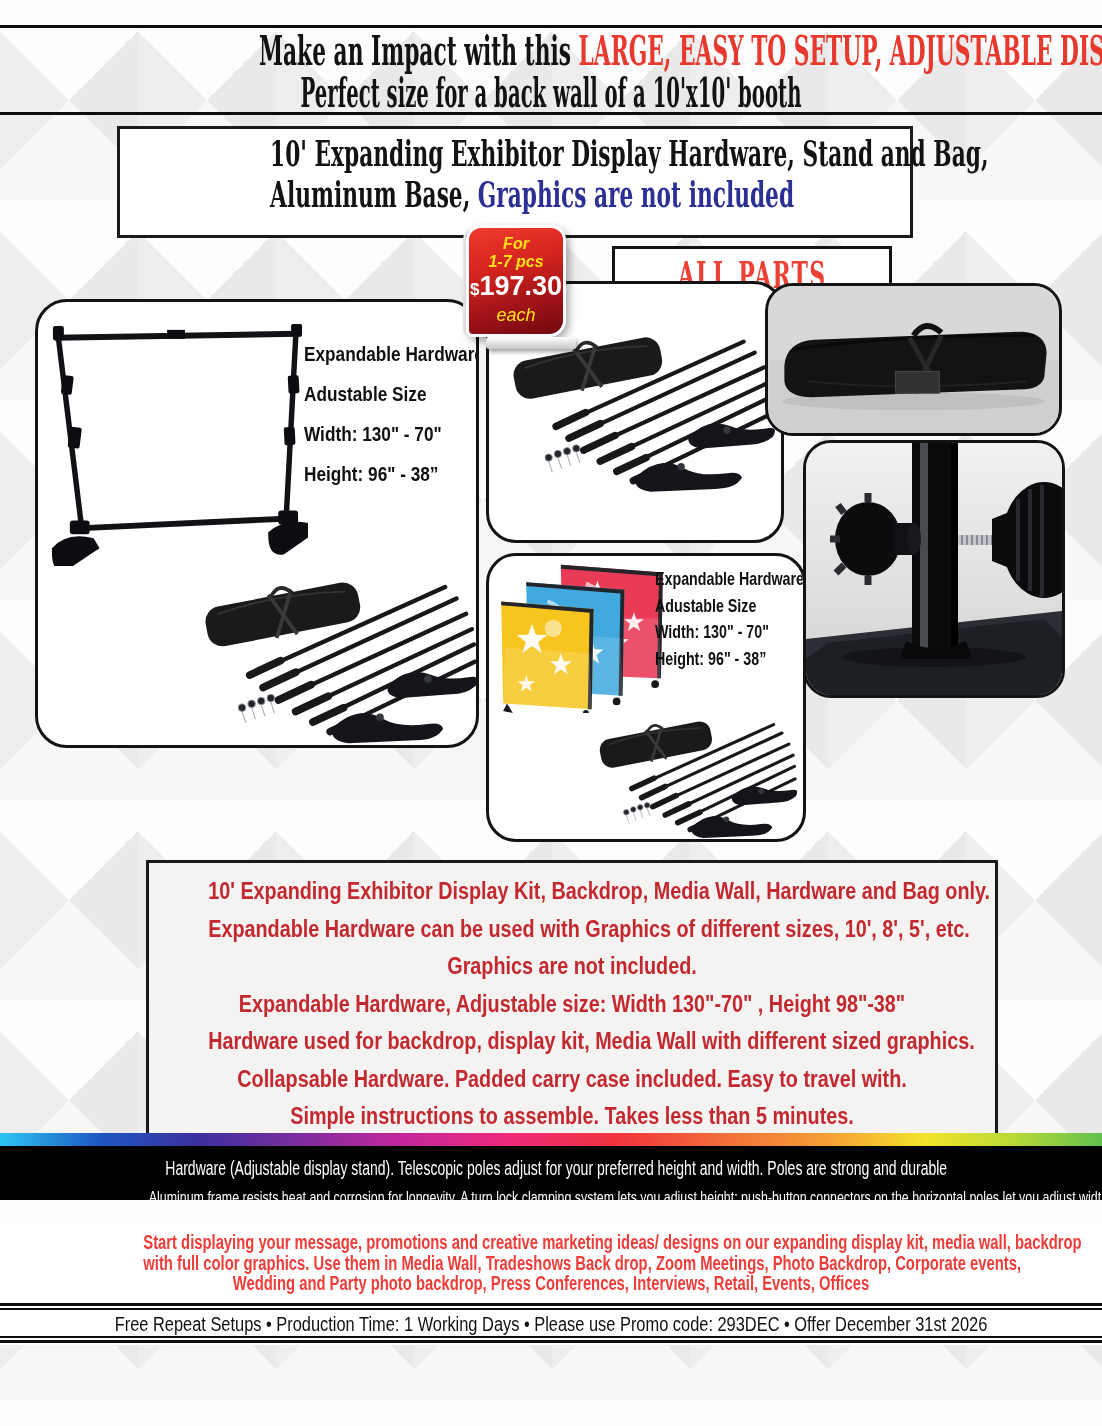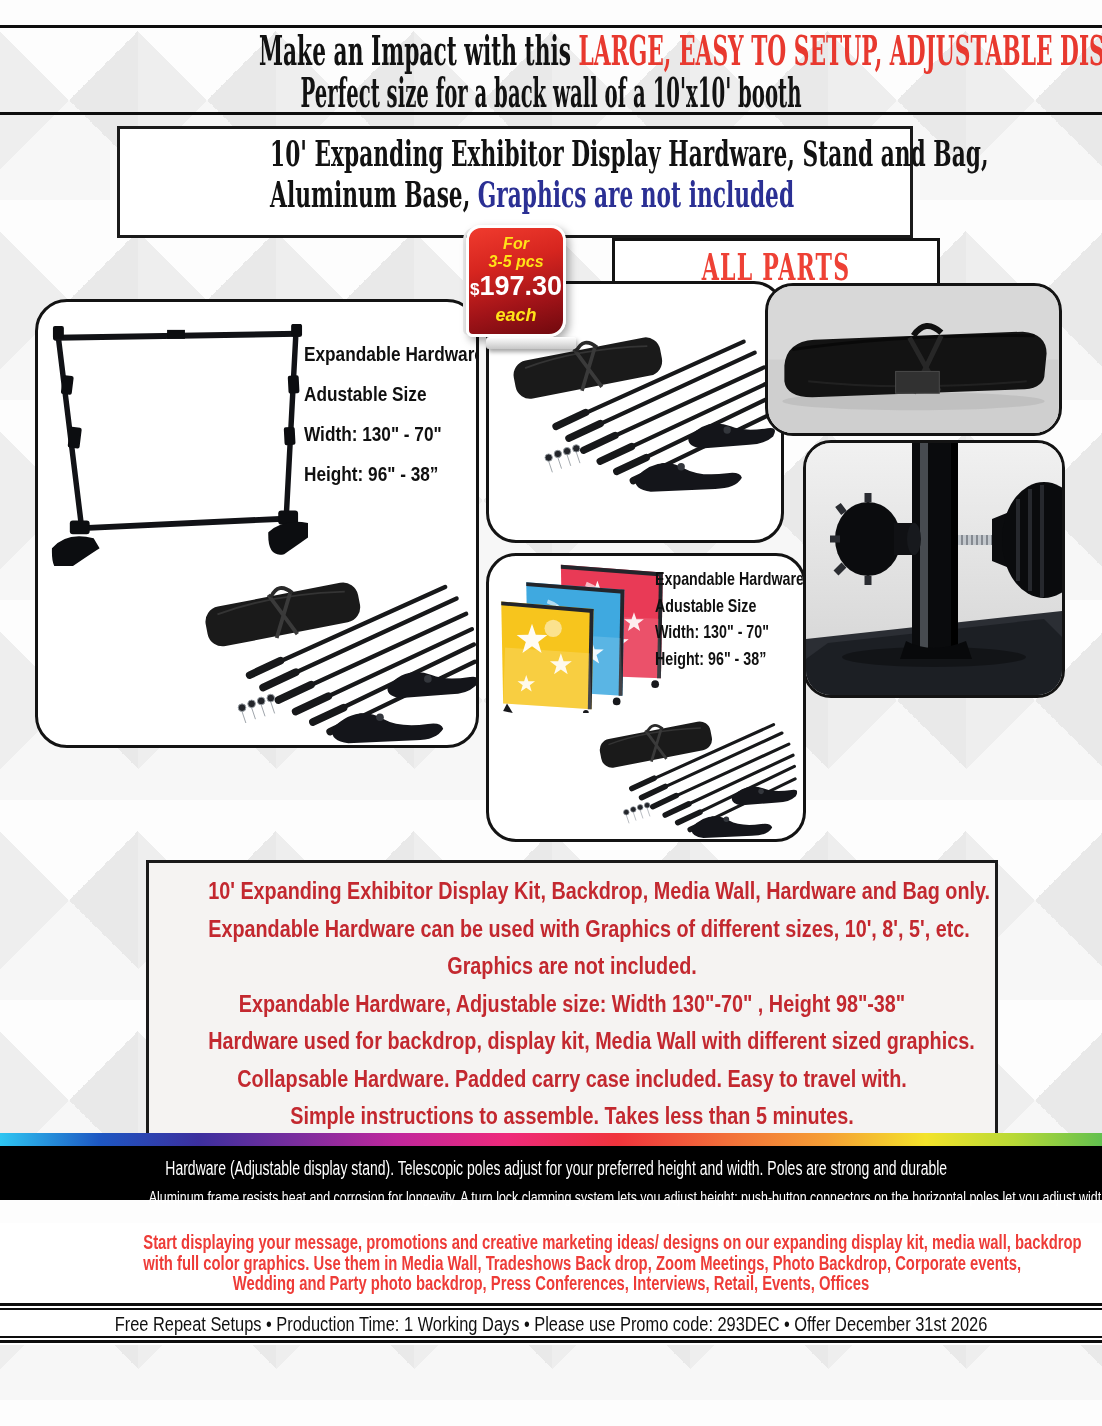--- a/index.html
+++ b/index.html
@@ -14,31 +14,31 @@
   .rule{position:absolute;left:0;width:1102px;background:#0d0d0d;z-index:3;}
   .serif{font-family:"DejaVu Serif",serif;font-weight:bold;white-space:nowrap;}
   .center{width:1102px;text-align:center;}
   .panel{position:absolute;box-sizing:border-box;background:#fff;border:3px solid #131313;border-radius:30px;z-index:2;overflow:hidden;}
   .hline1{top:28px;font-size:41px;line-height:46px;transform:scaleX(.53);transform-origin:50% 50%;color:#121212;z-index:3;}
   .hline2{top:70px;font-size:41px;line-height:46px;transform:scaleX(.48);transform-origin:50% 50%;color:#121212;z-index:3;}
   .red-accent{color:#e8392f;}
   .titlebox{position:absolute;left:117px;top:126px;width:796px;height:112px;box-sizing:border-box;border:3px solid #1a1a1a;background:#fff;z-index:2;padding-top:4px;}
   .tline{width:100%;text-align:center;font-size:35px;line-height:41px;transform:scaleX(.62);transform-origin:50% 50%;color:#121212;}
   .blue-accent{color:#2b3094;}
-  .allparts{position:absolute;left:612px;top:238px;width:328px;height:58px;box-sizing:border-box;border:3px solid #131313;background:#fff;z-index:1;}
+  .allparts{position:absolute;left:612px;top:246px;width:280px;height:58px;box-sizing:border-box;border:3px solid #131313;background:#fff;z-index:1;}
   .allparts-text{width:100%;text-align:center;font-size:38px;line-height:52px;letter-spacing:2px;transform:scaleX(.58);transform-origin:50% 50%;color:#ee4135;}
   .badge{position:absolute;left:466px;top:225px;width:100px;height:112px;box-sizing:border-box;border:3px solid #fff;border-radius:15px 15px 17px 7px;
     background:linear-gradient(165deg,#f03b2e 0%,#d6251f 35%,#a01318 70%,#70090e 100%);
     box-shadow:3px 4px 8px rgba(0,0,0,.35), -5px 0 0 -2px #ececec;
     z-index:6;text-align:center;padding-top:7px;}
   .badge-base{position:absolute;left:486px;top:337px;width:90px;height:12px;background:linear-gradient(#ffffff,#c7c7c7);border-radius:3px;box-shadow:2px 3px 4px rgba(0,0,0,.35);z-index:6;}
   .b-yel{color:#ffe318;font-style:italic;font-weight:bold;font-size:16px;line-height:18px;}
   .b-amt{color:#ffffff;font-weight:bold;font-size:27px;line-height:30px;}
   .b-cur{font-size:17px;}
-  .b-each{color:#ffe318;font-style:italic;font-weight:bold;font-size:18px;line-height:20px;}
+  .b-each{color:#ffe318;font-style:italic;font-weight:normal;font-size:18px;line-height:20px;}
   .spec{position:absolute;font-weight:bold;color:#101010;white-space:nowrap;}
   .spec-left{left:266px;top:32px;font-size:21px;line-height:40px;transform:scaleX(.82);transform-origin:0 0;}
   .spec-mid{left:166px;top:10px;font-size:19px;line-height:26.5px;transform:scaleX(.75);transform-origin:0 0;}
   .redbox{position:absolute;left:146px;top:848px;width:852px;height:282px;box-sizing:border-box;border:3px solid #1a1a1a;background:#f5f3f2;z-index:2;padding-top:10px;margin-top:12px;}
   .desc-line{width:100%;text-align:center;white-space:nowrap;font-weight:bold;font-size:23px;line-height:37.5px;color:#c3282f;transform:scaleX(.86);transform-origin:50% 50%;}
   .rainbow{position:absolute;left:0;top:1133px;width:1102px;height:13px;z-index:3;
     background:linear-gradient(90deg,#2ec6f2 0%,#1d57c2 9%,#3c2f9e 18%,#7b2d9e 27%,#c0279c 36%,#ee2a7b 46%,#f0343c 56%,#f2703a 66%,#f59f35 75%,#f3e32b 84%,#b8d936 92%,#62c04f 100%);}
   .blackbar{position:absolute;left:0;top:1146px;width:1102px;height:54px;background:#000;z-index:3;}
   .bar-l1{margin-top:11px;width:100%;text-align:center;white-space:nowrap;color:#fff;font-size:20px;line-height:22px;transform:scaleX(.70);transform-origin:50% 50%;}
   .bar-l2{margin-top:9px;width:100%;text-align:center;white-space:nowrap;color:#fff;font-size:17px;line-height:19px;transform:scaleX(.73);transform-origin:50% 50%;}
@@ -271,21 +271,21 @@
   </div>
   <div class="illus" style="left:96px;top:152px;">
     <svg width="216" height="132" viewBox="0 0 300 190">
         <use href="#kit"></use>
       </svg>
   </div>
 </div>
 
 <div class="badge">
   <div class="b-yel">For</div>
-  <div class="b-yel">3-5 pcs</div>
+  <div class="b-yel">1-7 pcs</div>
   <div class="b-amt"><span class="b-cur">$</span><span>197.30</span></div>
   <div class="b-each">each</div>
 </div>
 <div class="badge-base"></div>
 
 <div class="redbox">
   <div class="desc-line">10' Expanding Exhibitor Display Kit, Backdrop, Media Wall, Hardware and Bag only.</div>
   <div class="desc-line">Expandable Hardware can be used with Graphics of different sizes, 10', 8', 5', etc.</div>
   <div class="desc-line">Graphics are not included.</div>
   <div class="desc-line">Expandable Hardware, Adjustable size: Width 130"-70" , Height 98"-38"</div>

